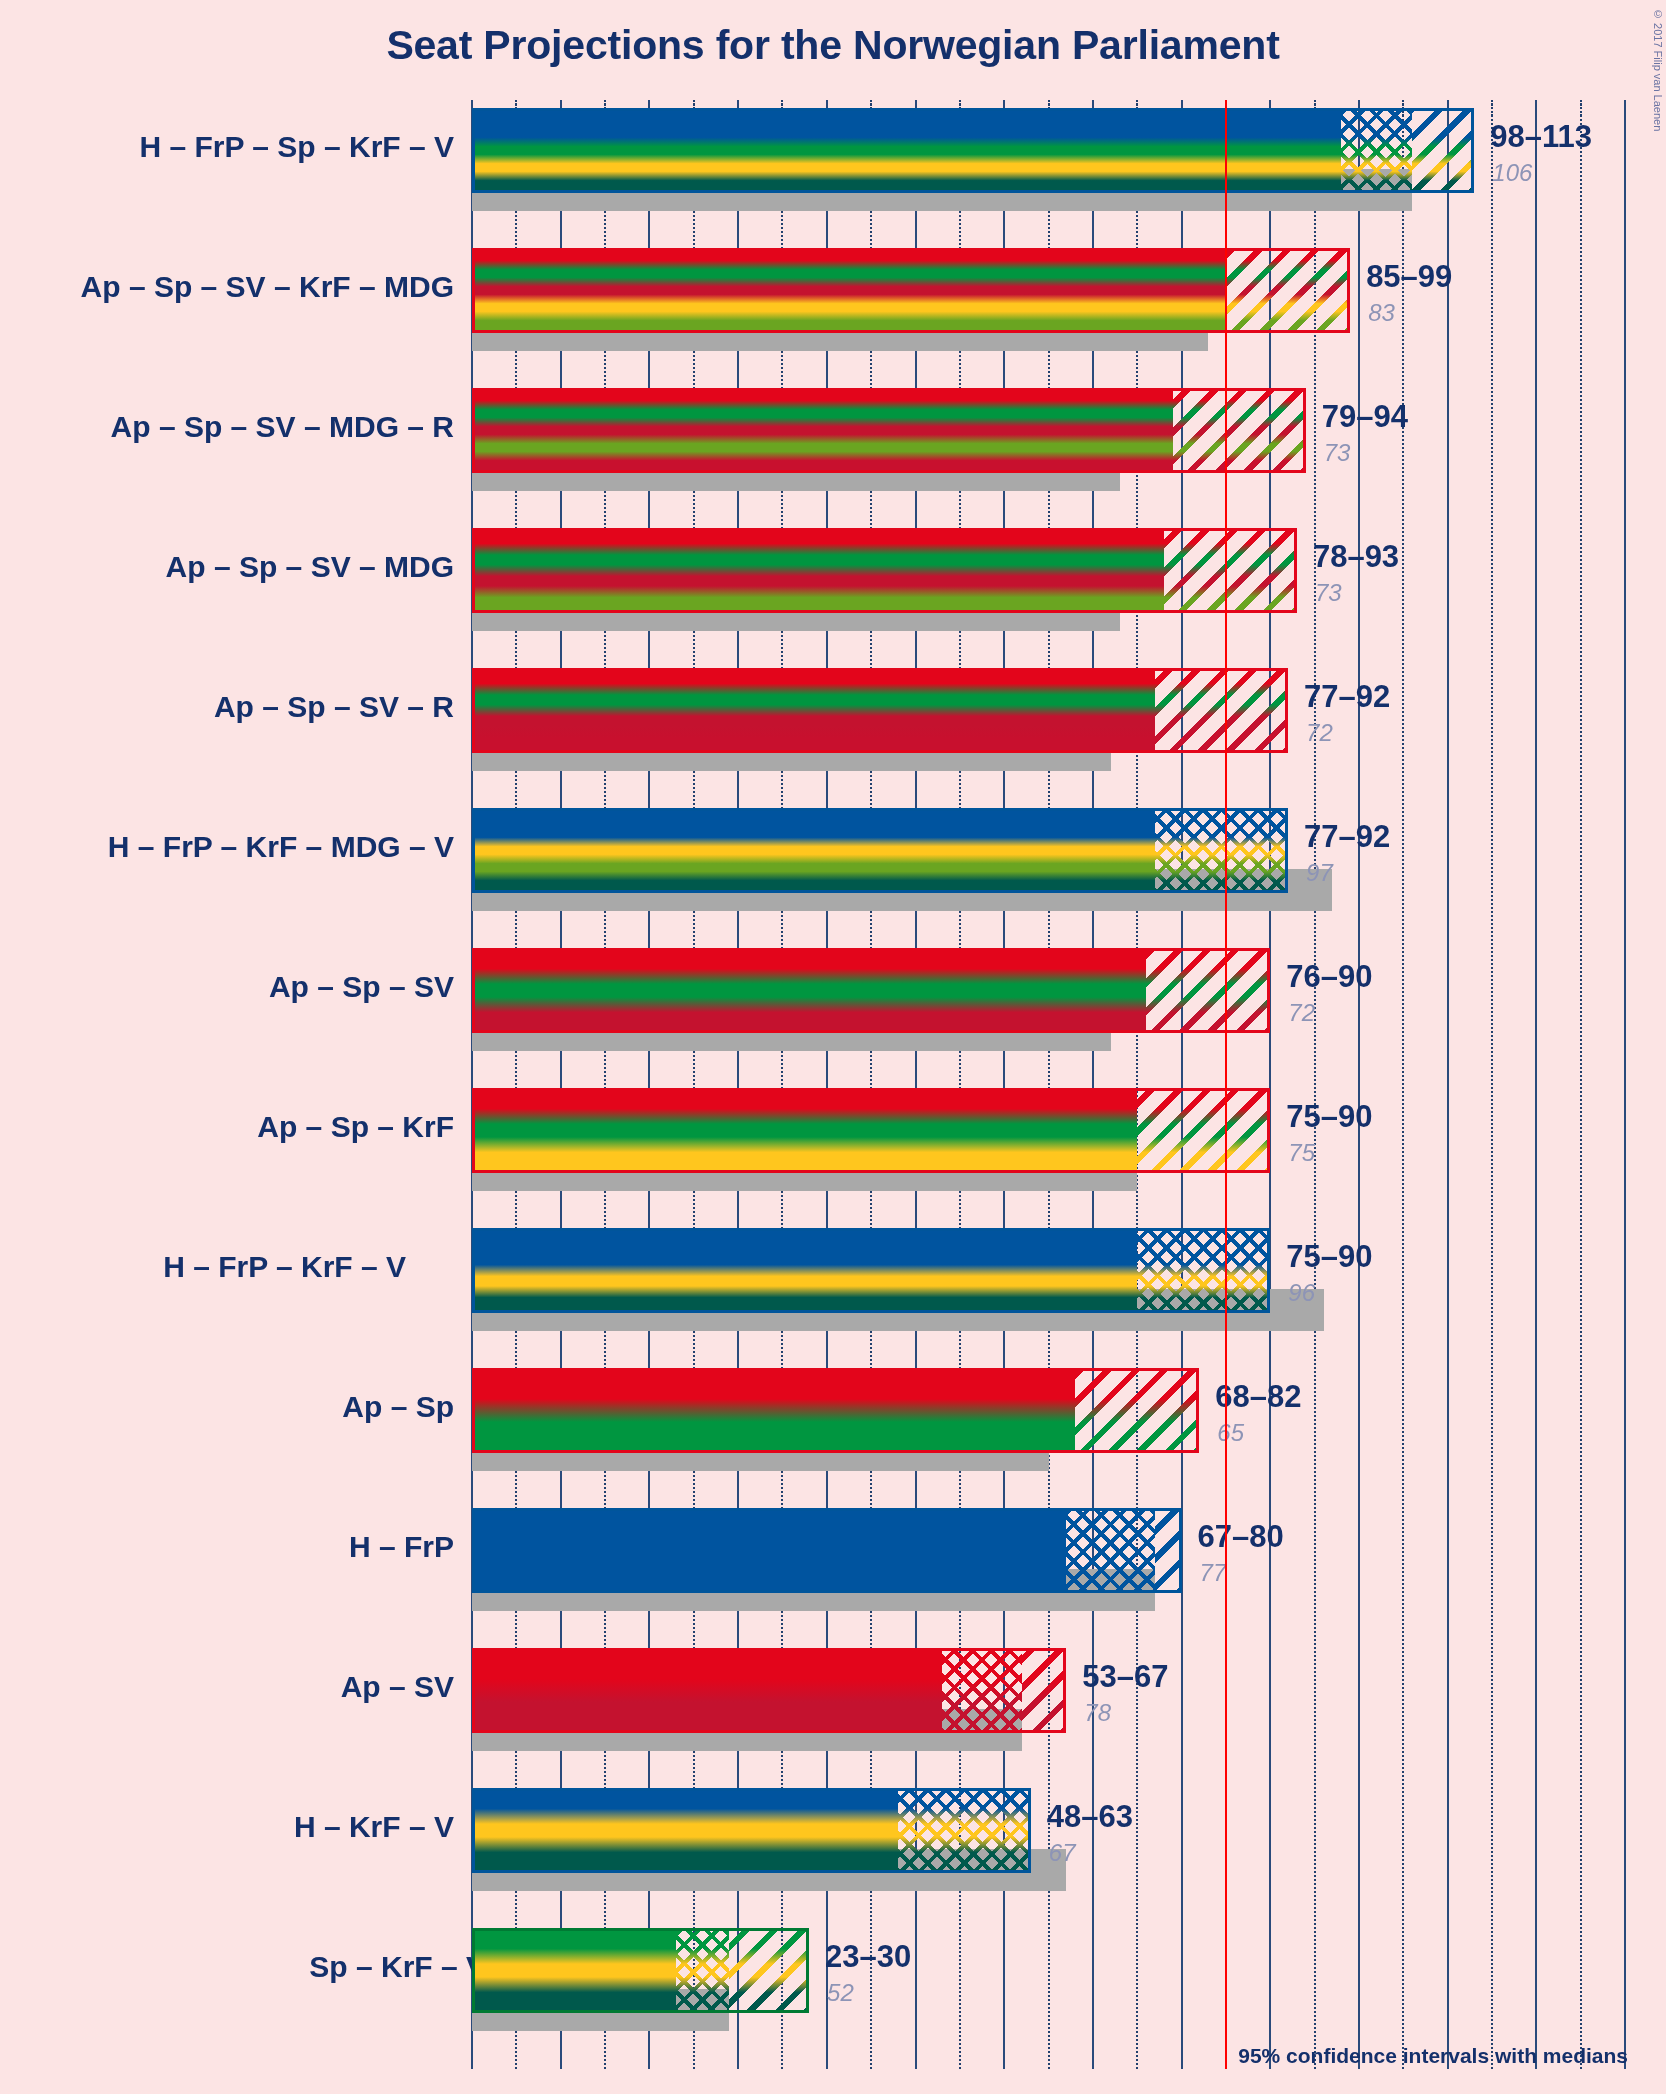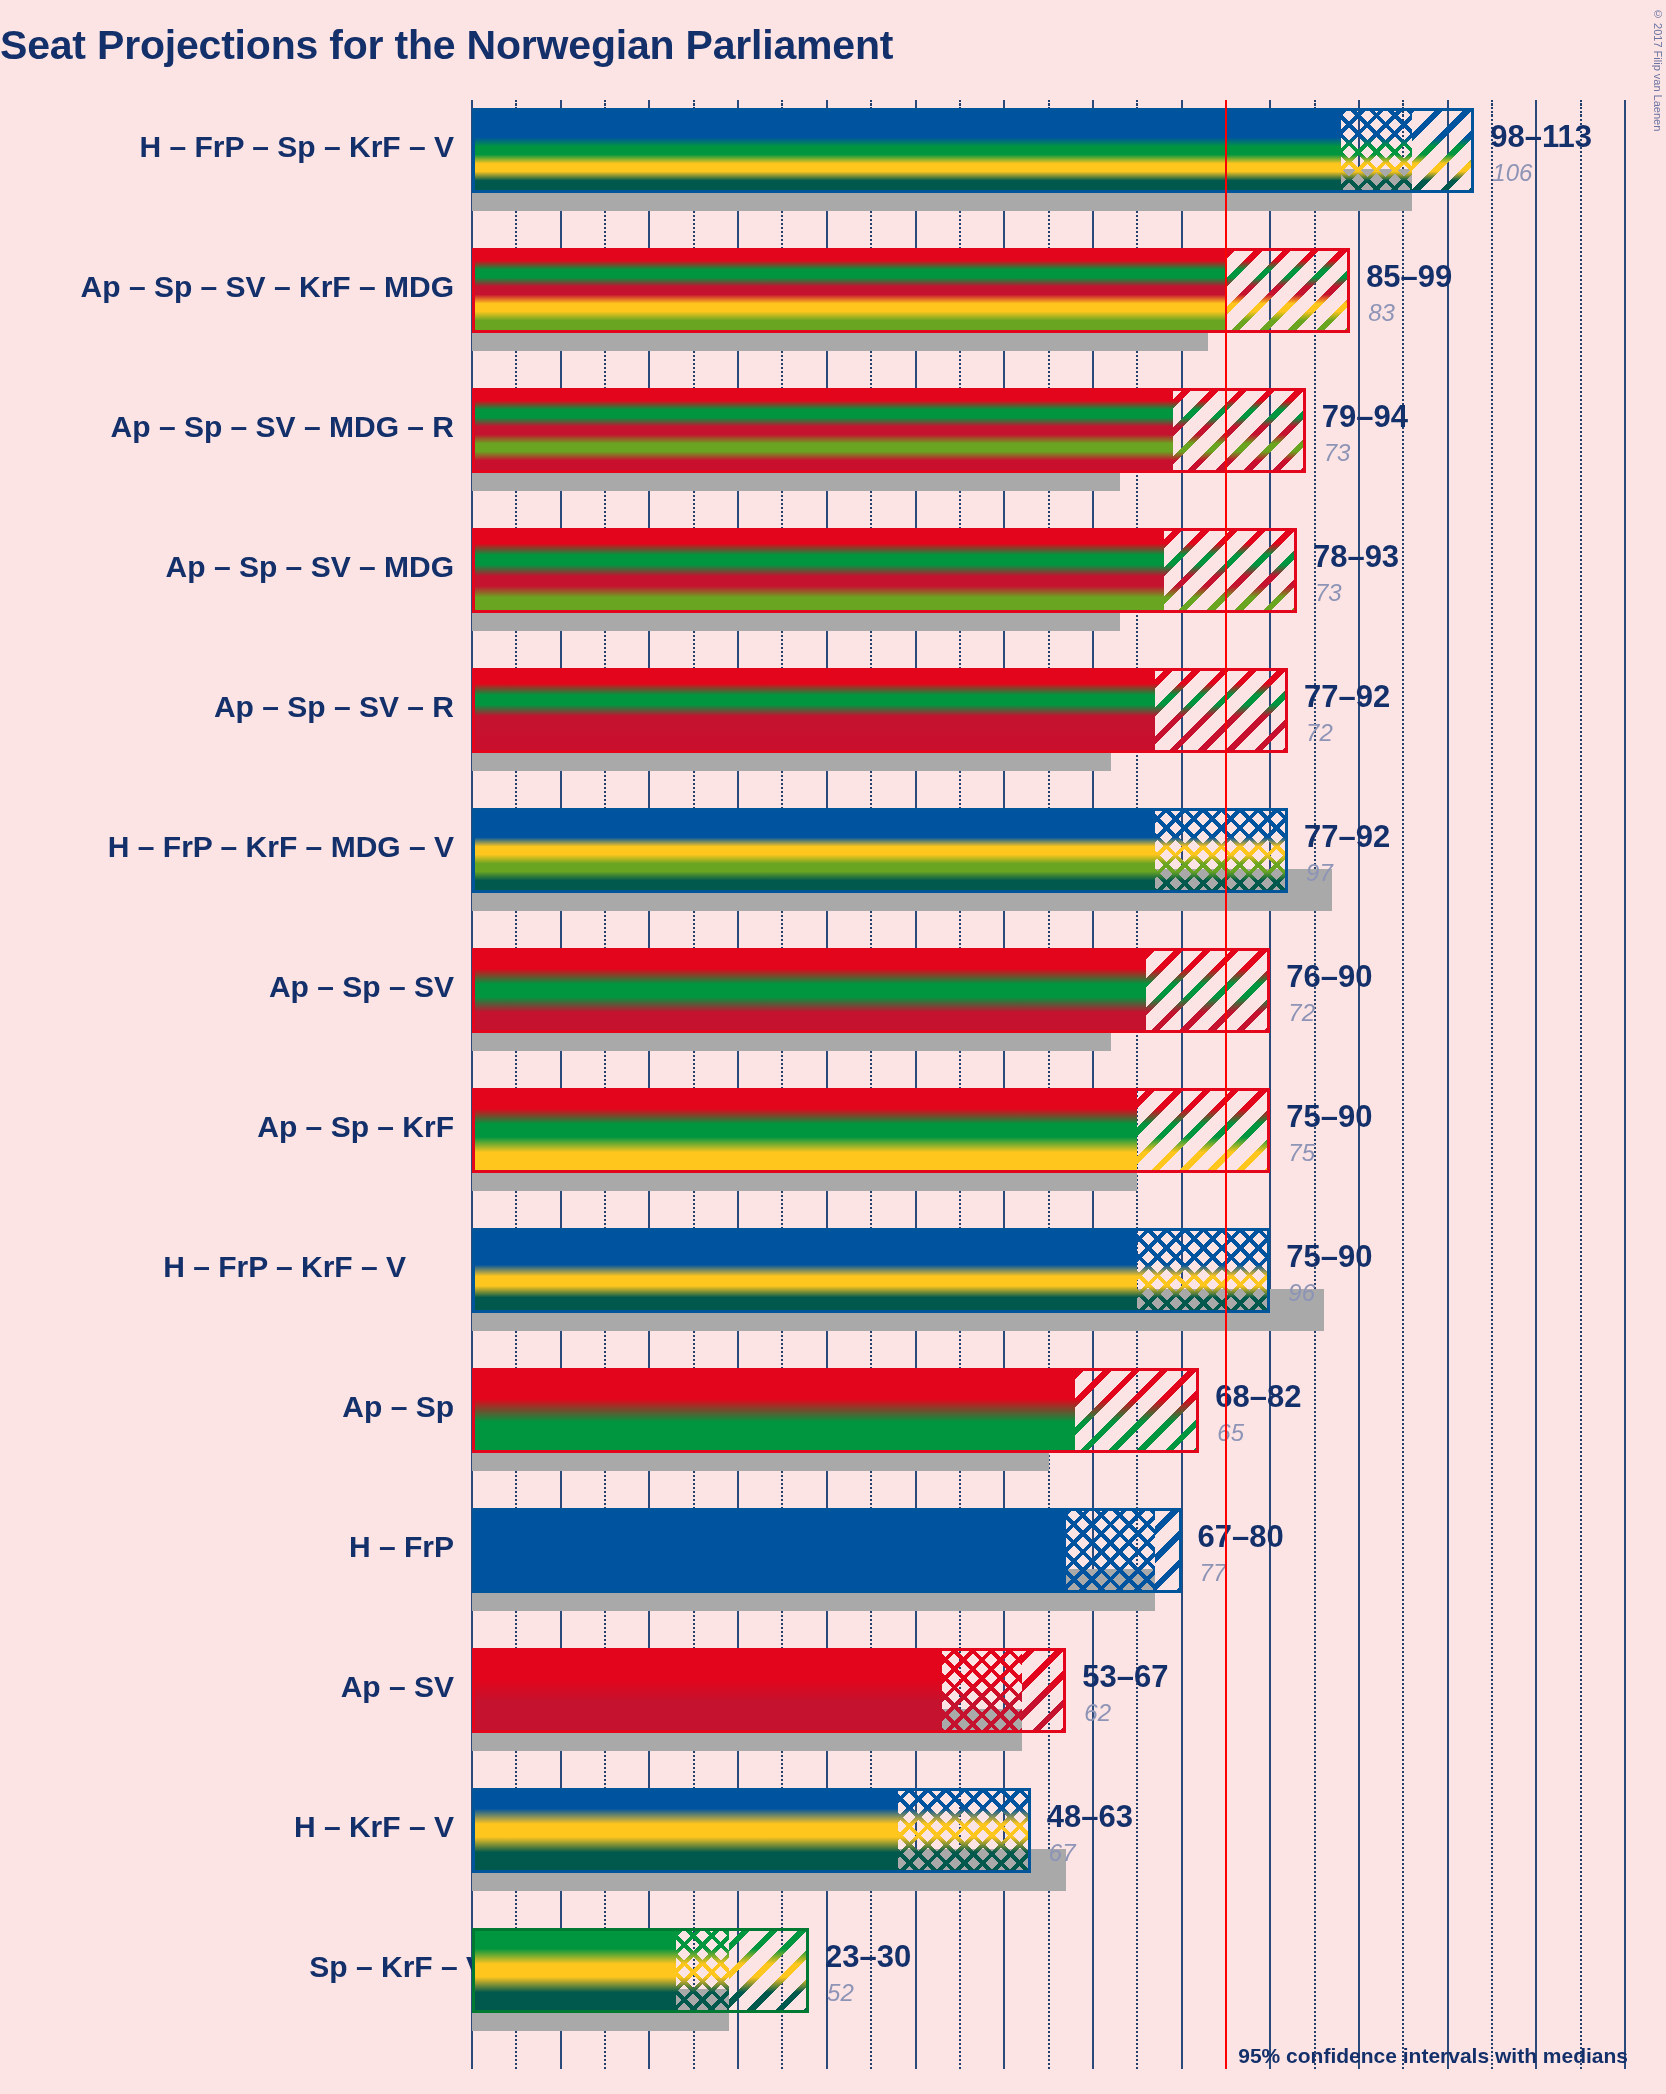--- a/index.html
+++ b/index.html
@@ -6,21 +6,21 @@
   body{
     width:1666px;height:2094px;
     background:#FCE4E4;
     font-family:"Liberation Sans", sans-serif;
     position:relative;overflow:hidden;
   }
   #chart-root{position:absolute;inset:0;}
 
   .title{
     position:absolute;left:0;right:0;top:22px;
-    text-align:left;
+    text-align:center;
     font-size:41px;font-weight:bold;color:#14306B;
     letter-spacing:-0.2px;
   }
   .subtitle{
     position:absolute;left:0;right:0;top:86px;
     text-align:center;
     font-size:23px;font-weight:bold;color:#14306B;
   }
   .copyright{
     position:absolute;right:2px;top:8px;
@@ -276,21 +276,21 @@
         <div class="gray-bar" style="left: 472px; top: 85px; width: 549.94px; height: 18px;"></div>
         <div class="gray-bar" style="left: 472px; top: 61px; width: 549.94px; height: 24px; z-index: 0;"></div>
         <div class="bar-wrap" style="left: 472px; top: 0px; width: 594.29px; height: 85px; z-index: 3;">
           <div class="bar-solid" style="width: 470.11px; background: linear-gradient(rgb(227, 5, 27) 0%, rgb(227, 5, 27) 36.5%, rgb(196, 18, 47) 63.5%, rgb(196, 18, 47) 100%);"></div>
           <div class="bar-hatch" style="left: 470.11px; width: 79.83px; background: linear-gradient(rgb(227, 5, 27) 0%, rgb(227, 5, 27) 36.5%, rgb(196, 18, 47) 63.5%, rgb(196, 18, 47) 100%); mask-image: repeating-linear-gradient(45deg, rgb(0, 0, 0) 0px, rgb(0, 0, 0) 4px, transparent 4px, transparent 13px), repeating-linear-gradient(-45deg, rgb(0, 0, 0) 0px, rgb(0, 0, 0) 4px, transparent 4px, transparent 13px);"></div>
           <div class="bar-hatch" style="left: 549.94px; width: 44.35px; background: linear-gradient(rgb(227, 5, 27) 0%, rgb(227, 5, 27) 36.5%, rgb(196, 18, 47) 63.5%, rgb(196, 18, 47) 100%); mask-image: repeating-linear-gradient(-45deg, rgb(0, 0, 0) 0px, rgb(0, 0, 0) 6px, transparent 6px, transparent 20px);"></div>
           <div class="bar-outline" style="left: 0px; width: 100%; border: 3px solid rgb(227, 5, 27); box-sizing: border-box;"></div>
         </div>
         <div class="row-label" style="top: 21.5px; right: 1212px;">Ap – SV</div>
         <div class="range-label" style="left: 1082.29px; top: 10.5px;">53–67</div>
-        <div class="median-label" style="left: 1084.29px; top: 50.5px;">62</div>
+        <div class="median-label" style="left: 1084.29px; top: 50.5px;">78</div>
       </div>
       <div class="row" style="top: 1788px; height: 103px;">
         <div class="gray-bar" style="left: 472px; top: 85px; width: 594.29px; height: 18px;"></div>
         <div class="gray-bar" style="left: 472px; top: 61px; width: 594.29px; height: 24px; z-index: 0;"></div>
         <div class="bar-wrap" style="left: 472px; top: 0px; width: 558.81px; height: 85px; z-index: 3;">
           <div class="bar-solid" style="width: 425.76px; background: linear-gradient(rgb(0, 84, 159) 0%, rgb(0, 84, 159) 24.33%, rgb(255, 198, 30) 42.33%, rgb(255, 198, 30) 57.67%, rgb(0, 89, 76) 75.67%, rgb(0, 89, 76) 100%);"></div>
           <div class="bar-hatch" style="left: 425.76px; width: 133.05px; background: linear-gradient(rgb(0, 84, 159) 0%, rgb(0, 84, 159) 24.33%, rgb(255, 198, 30) 42.33%, rgb(255, 198, 30) 57.67%, rgb(0, 89, 76) 75.67%, rgb(0, 89, 76) 100%); mask-image: repeating-linear-gradient(45deg, rgb(0, 0, 0) 0px, rgb(0, 0, 0) 4px, transparent 4px, transparent 13px), repeating-linear-gradient(-45deg, rgb(0, 0, 0) 0px, rgb(0, 0, 0) 4px, transparent 4px, transparent 13px);"></div>
           <div class="bar-hatch" style="left: 558.81px; width: 0px; background: linear-gradient(rgb(0, 84, 159) 0%, rgb(0, 84, 159) 24.33%, rgb(255, 198, 30) 42.33%, rgb(255, 198, 30) 57.67%, rgb(0, 89, 76) 75.67%, rgb(0, 89, 76) 100%); mask-image: repeating-linear-gradient(-45deg, rgb(0, 0, 0) 0px, rgb(0, 0, 0) 6px, transparent 6px, transparent 20px);"></div>
           <div class="bar-outline" style="left: 0px; width: 100%; border: 3px solid rgb(0, 85, 155); box-sizing: border-box;"></div>
         </div>

